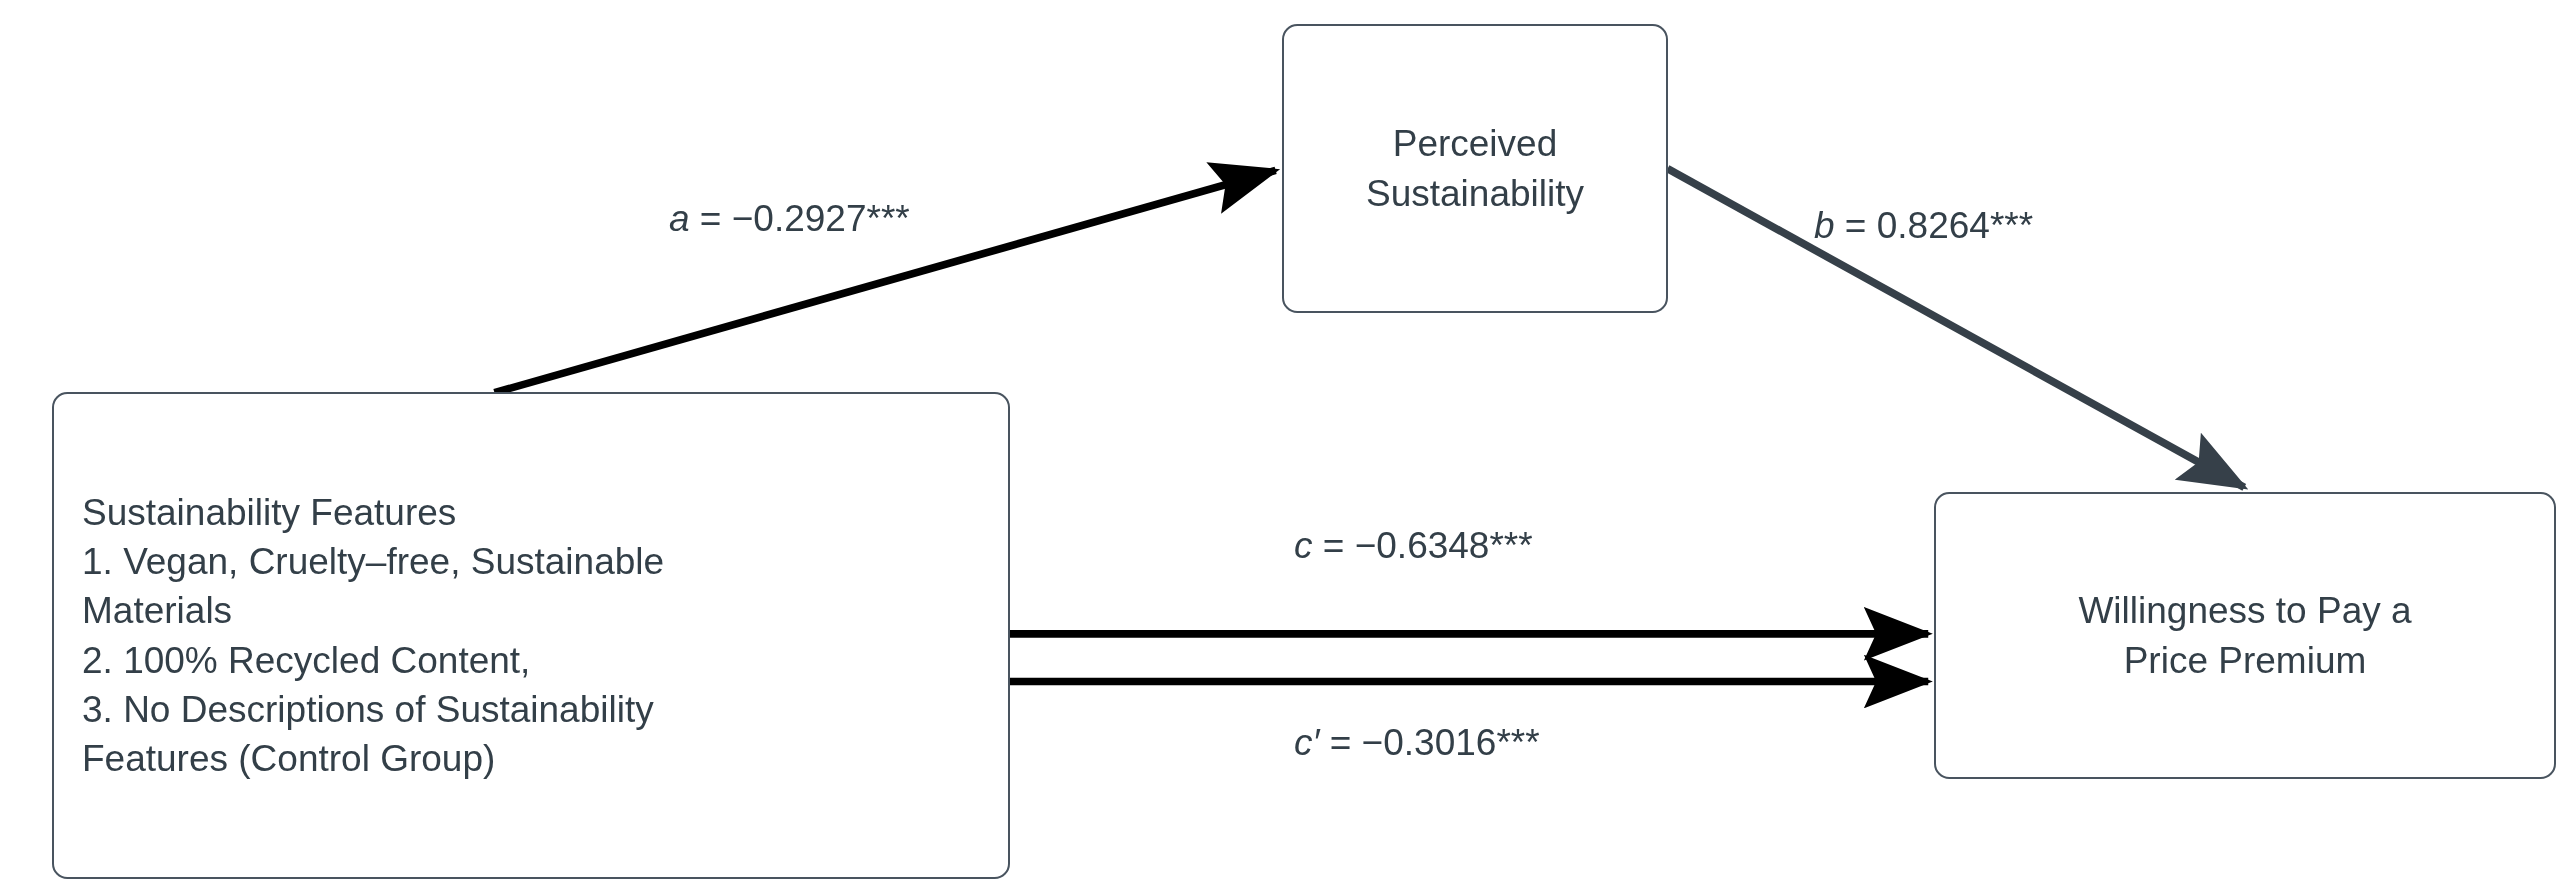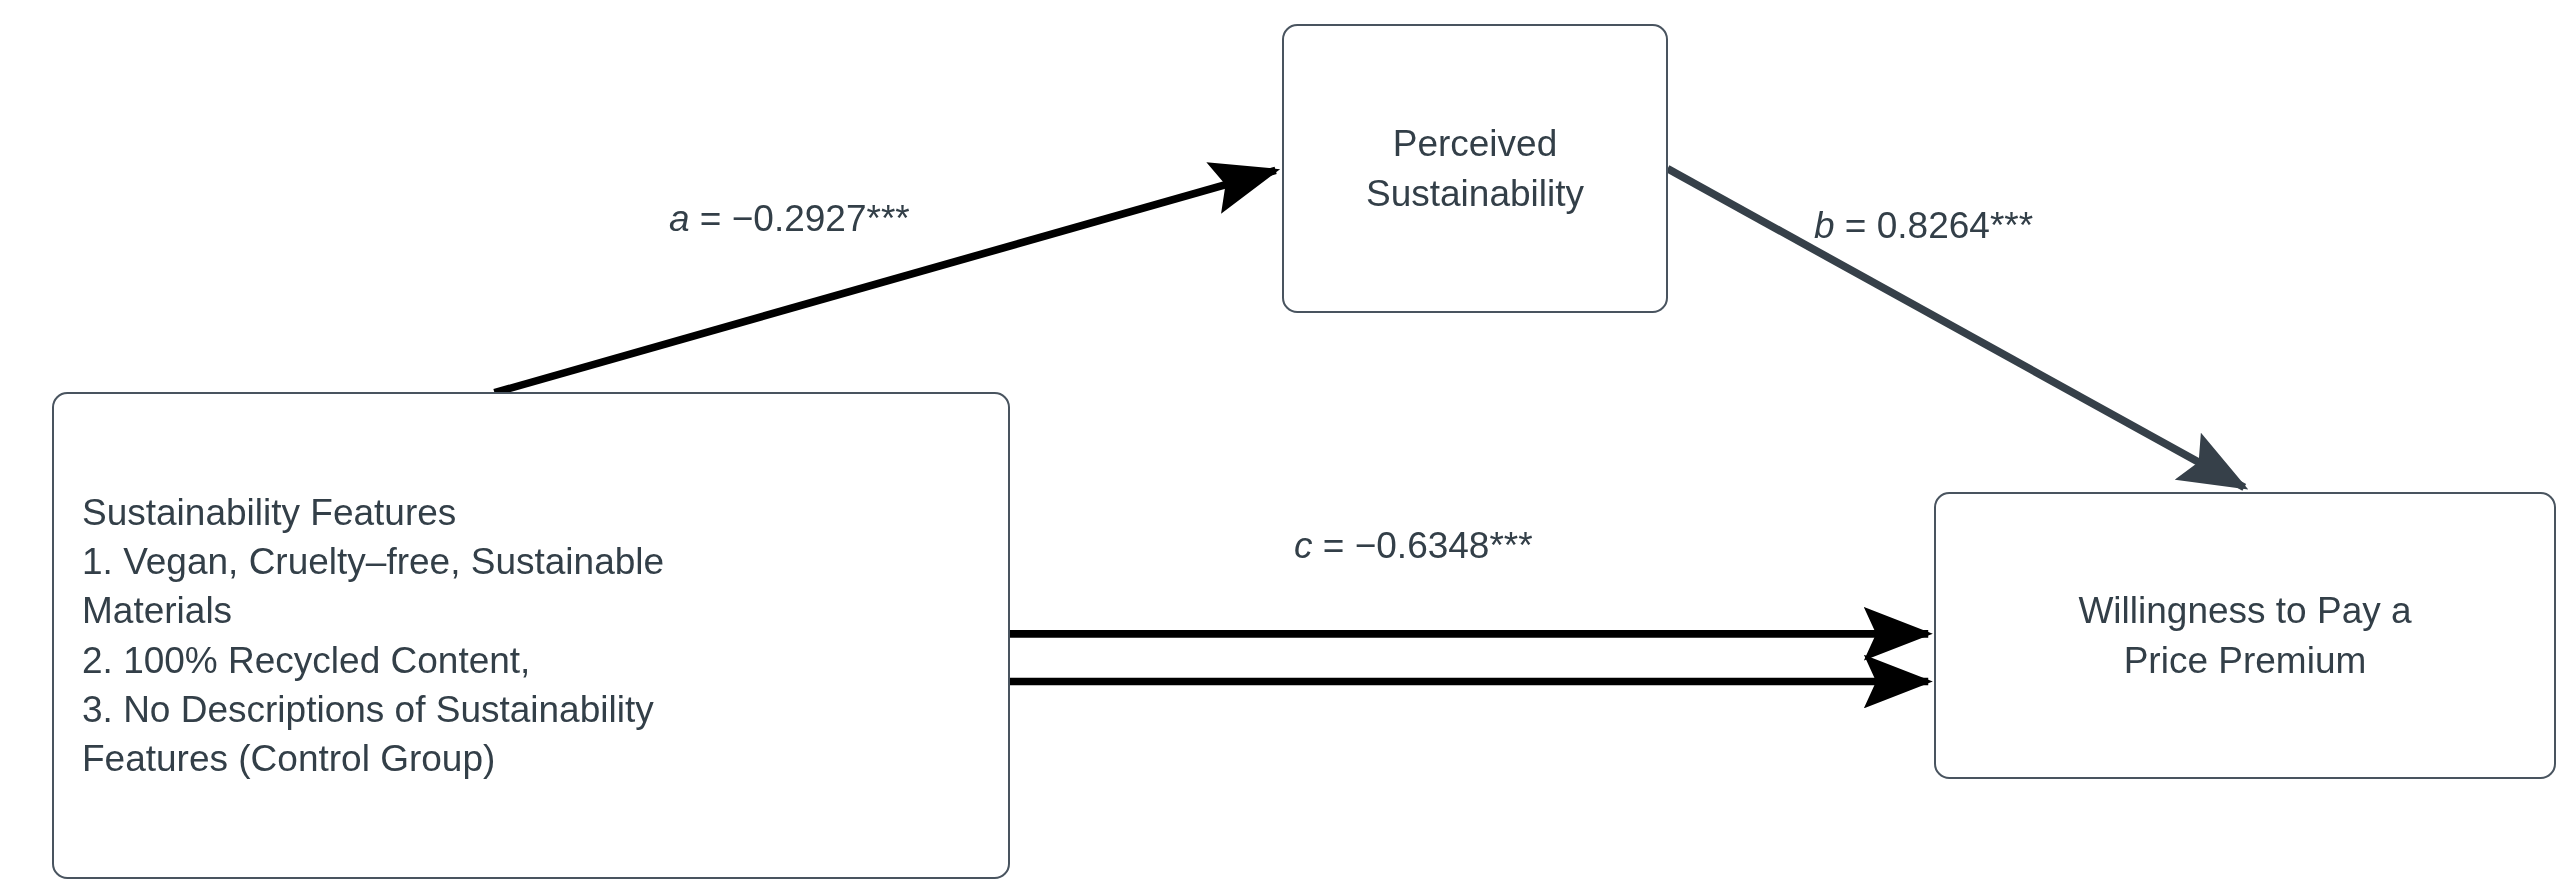--- a/index.html
+++ b/index.html
@@ -133,15 +133,18 @@
   </div>
 
   <div class="path-label" id="label-b">
     <span class="coef-name">b</span><span> = </span><span>0.8264</span><span>***</span>
   </div>
 
   <div class="path-label" id="label-c">
     <span class="coef-name">c</span><span> = </span><span>−0.6348</span><span>***</span>
   </div>
 
+  <div class="path-label" id="label-cprime">
+    <span class="coef-name">c′</span><span> = </span><span>−0.3016</span><span>***</span>
+  </div>
 
 </div>
 
 
 </body></html>

